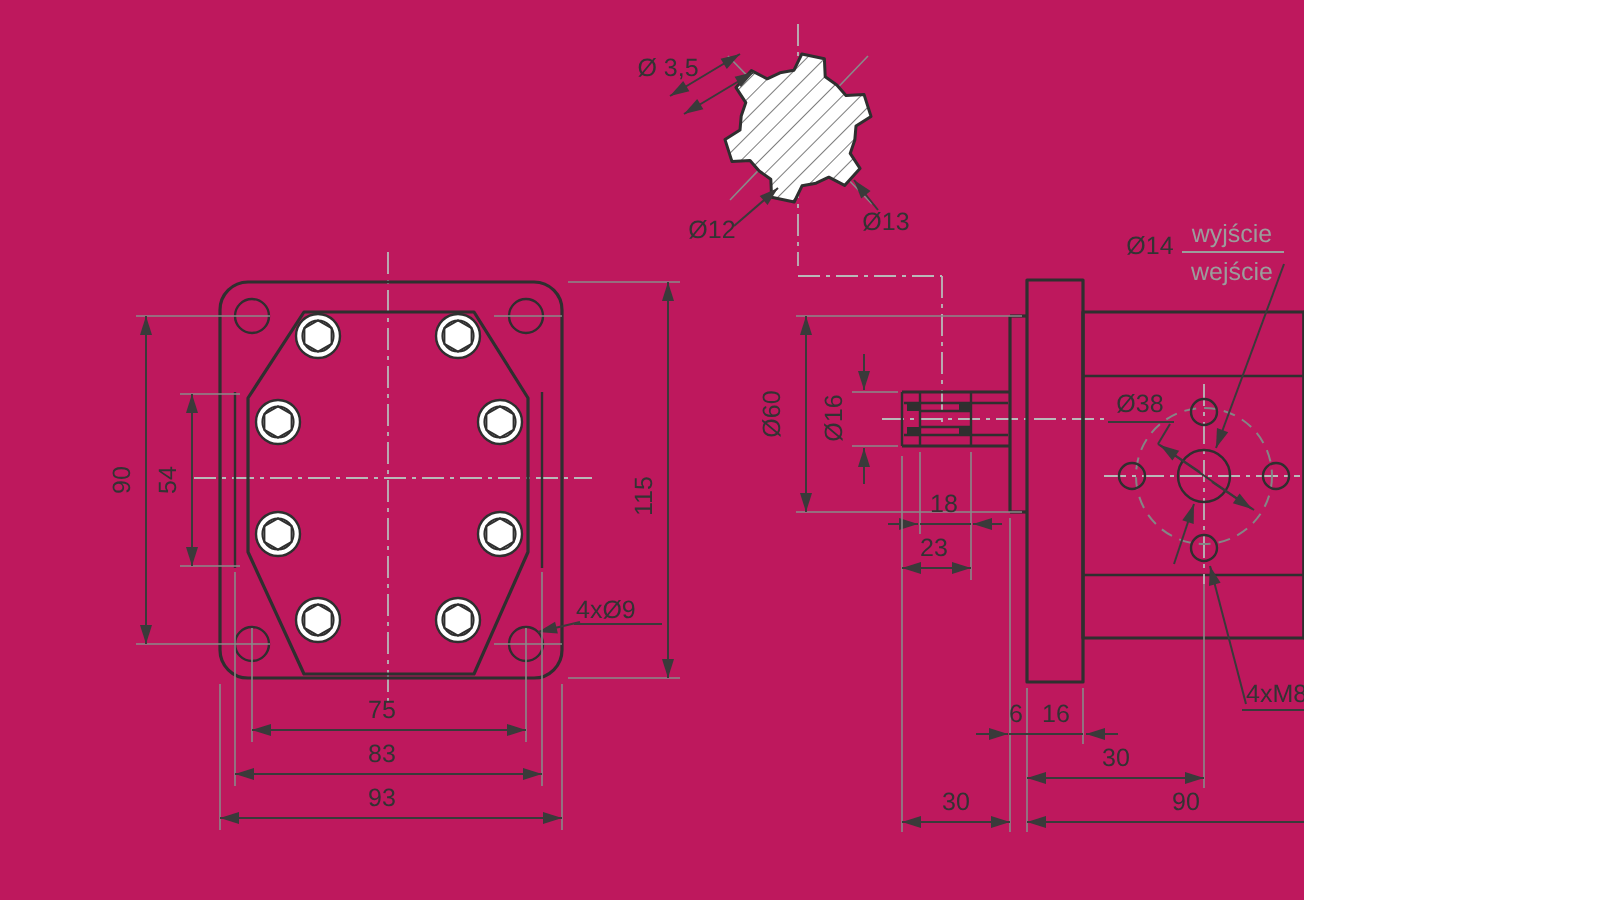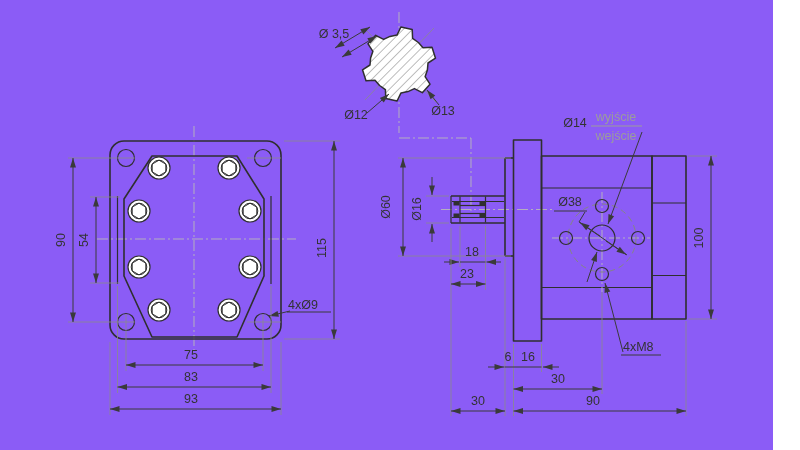--- a/index.html
+++ b/index.html
@@ -1,16 +1,16 @@
 <!DOCTYPE html>
 <html><head>
 <meta charset="utf-8">
 <style>
   html,body{margin:0;padding:0;background:#ffffff;}
-  .stage{width:773px;height:450px;position:relative;background:#8b5cf6;overflow:hidden;}
+  .stage{width:652px;height:450px;position:relative;background:#be185d;overflow:hidden;}
   .ol {fill:none;stroke:#2f2f2f;stroke-width:1.6;stroke-linejoin:round;}
   .ol2{fill:none;stroke:#2f2f2f;stroke-width:1.2;stroke-linejoin:round;}
   .dim{fill:none;stroke:#3a3a3a;stroke-width:1;}
   .ext{fill:none;stroke:#8a8a8a;stroke-width:0.8;}
   .cl {fill:none;stroke:#b9b9b9;stroke-width:0.9;stroke-dasharray:11 3 2 3;}
   .dash{fill:none;stroke:#858585;stroke-width:1;stroke-dasharray:6 4;}
   .t  {font:12.5px "Liberation Sans",sans-serif;fill:#333;}
   .tg {fill:#9c9c9c;}
   .mid{text-anchor:middle;}
 </style>

